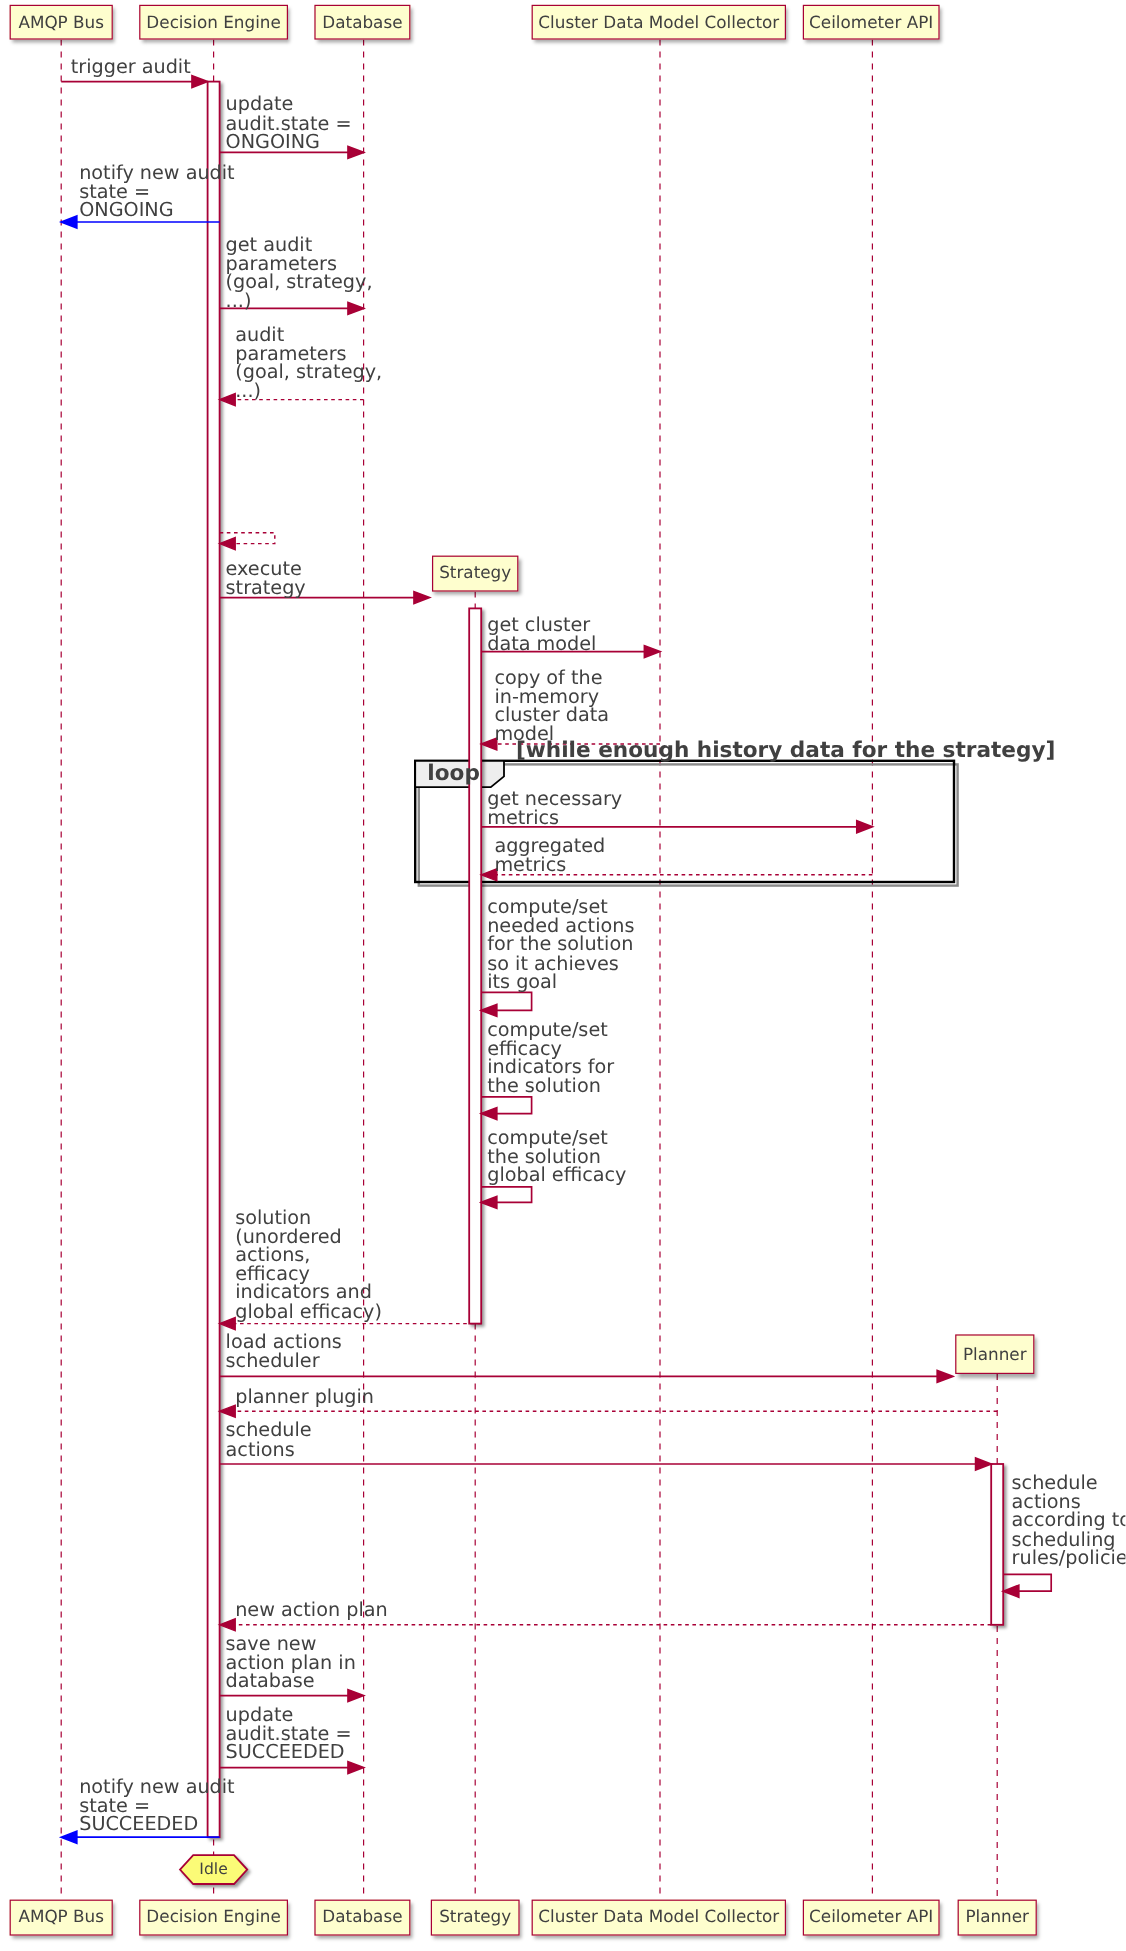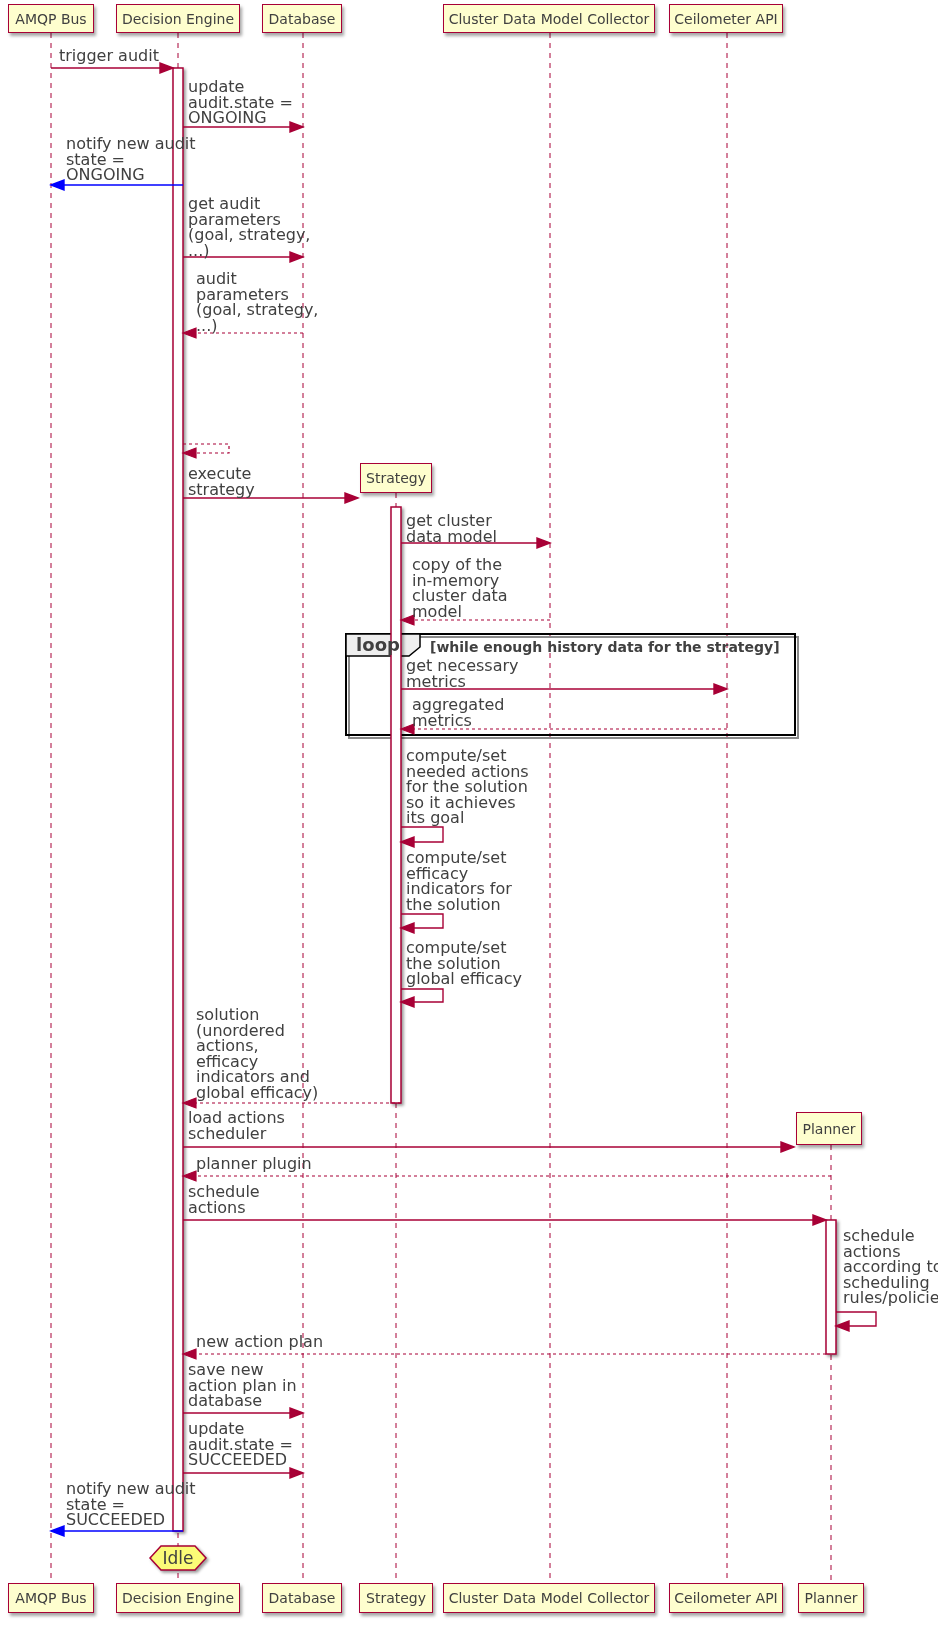--- a/index.html
+++ b/index.html
@@ -13,24 +13,24 @@
     box-shadow:2px 3px 3px rgba(0,0,0,0.35);
     display:flex;align-items:center;justify-content:center;
     font-size:14px;box-sizing:border-box;white-space:nowrap;
   }
   .msg{position:absolute;font-size:16px;line-height:15.6px;white-space:pre;}
   .loop-keyword{
     position:absolute;left:346px;top:634px;width:64px;height:21px;
     display:flex;align-items:center;justify-content:center;
     font-weight:bold;font-size:18px;
   }
-  .loop-cond{position:absolute;left:430px;top:639px;font-weight:bold;font-size:14px;white-space:pre;text-align:center;}
+  .loop-cond{position:absolute;left:430px;top:615px;font-weight:bold;font-size:18px;white-space:pre;text-align:center;}
   .state-label{
     position:absolute;left:150px;top:1546px;width:56px;height:24px;
-    display:flex;align-items:center;justify-content:center;font-size:17px;
+    display:flex;align-items:center;justify-content:center;font-size:13px;
   }
   .shadowed{filter:drop-shadow(2px 2px 1.5px rgba(0,0,0,0.4));}
 </style>
 </head>
 <body>
 
 <div class="canvas">
 
   <svg class="layer" width="938" height="1626" viewBox="0 0 938 1626">
 

